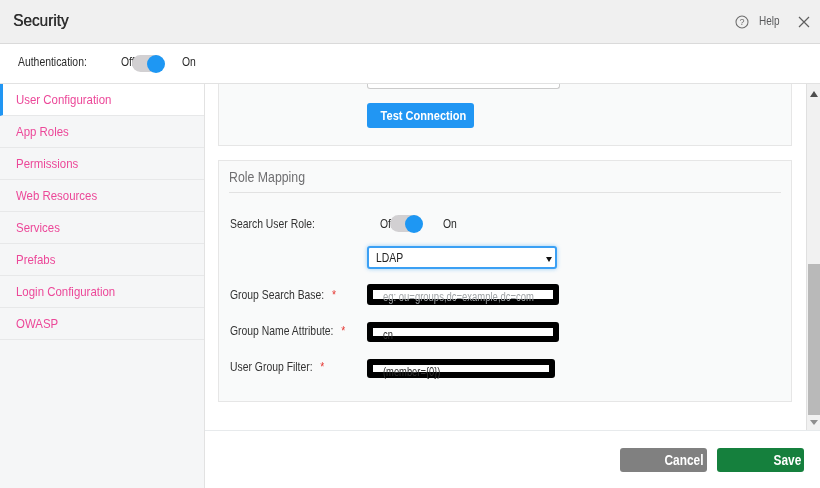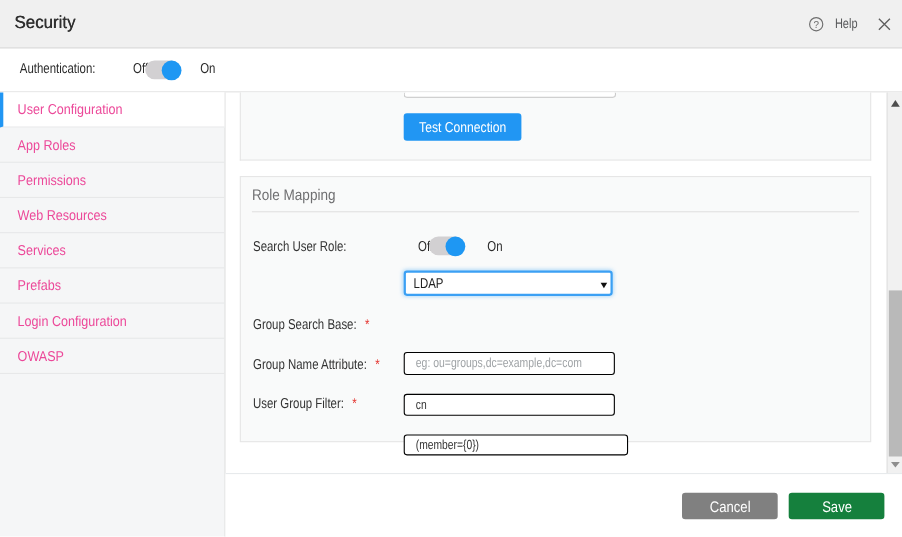--- a/index.html
+++ b/index.html
@@ -33,31 +33,31 @@
 .sitem.sel { background:#fff; border-left:3px solid #2196f3; padding-left:13px; }
 
 
 .panel { background:#f9fafa; border:1px solid #e6e6e6; }
 #panel1 { left:218px; top:84px; width:574px; height:62px; border-top:none; }
 #panel2 { left:218px; top:160px; width:574px; height:242px; }
 
 
 #pinput { left:367px; top:84px; width:193px; height:4.5px; background:#fff; border:1px solid #cbcbcb; border-top:none; border-radius:0 0 3px 3px; }
 
-.btn { display:flex; align-items:center; justify-content:center; color:#fff; font-weight:normal; border-radius:3px; }
+.btn { display:flex; align-items:center; justify-content:flex-end; color:#fff; font-weight:bold; border-radius:3px; }
 .btn span { display:inline-block; transform:scaleX(0.85); transform-origin:50% 50%; white-space:nowrap; }
 #testconn { left:367px; top:103px; width:107px; height:25px; background:#2196f3; font-size:13px; }
 
 #rmhead { left:229px; top:169px; font-size:14px; color:#6f6f71; }
 #rmline { left:229px; top:192px; width:552px; height:1px; background:#e2e2e2; }
 
 .flabel { font-size:13px; line-height:15px; color:#333; }
 .req { color:#e53a35; margin-left:6px; }
 
-.input { background:#fff; border:1px solid #000000; border-radius:3px; font-size:12px; color:#333; display:flex; align-items:center; padding-left:10px;margin-top:36px; }
+.input { background:#fff; border:6px solid #000000; border-radius:3px; font-size:12px; color:#333; display:flex; align-items:flex-start; padding-left:10px; }
 .ph { color:#9fa3a6; }
 
 #selbox { left:367px; top:246px; width:190px; height:23px; background:#fff; border:2px solid #3ba0f4; border-radius:3px; box-shadow:0 0 4px rgba(33,150,243,0.45); display:flex; align-items:center; padding-left:7px; font-size:13px; color:#222; }
 #selarrow { left:546px; top:257px; width:0; height:0; border-left:3.5px solid transparent; border-right:3.5px solid transparent; border-top:5px solid #111; }
 
 
 #footer { left:205px; top:430px; width:615px; height:58px; background:#fff; border-top:1px solid #e7eaec; }
 #cancel { left:620px; top:448px; width:87px; height:24px; background:#808080; font-size:14px; }
 #save { left:717px; top:448px; width:87px; height:24px; background:#15803d; font-size:14px; }
 
@@ -126,21 +126,21 @@
   <div class="abs input" style="left:367px; top:283.5px; width:192px; height:21px;">
       <span class="tx ph" style="transform:scaleX(0.79);">eg: ou=groups,dc=example,dc=com</span>
     </div>
 
   <div class="abs flabel" style="left:230px; top:323px;"><span class="tx">Group Name Attribute: <span class="req">*</span></span></div>
   <div class="abs input" style="left:367px; top:321.5px; width:192px; height:20px;">
       <span class="tx" style="transform:scaleX(0.78);">cn</span>
     </div>
 
   <div class="abs flabel" style="left:230px; top:359px;"><span class="tx">User Group Filter: <span class="req">*</span></span></div>
-  <div class="abs input" style="left:367px; top:358.5px; width:204px; height:19px;">
+  <div class="abs input" style="left:367px; top:358.5px; width:188px; height:19px;">
       <span class="tx" style="transform:scaleX(0.78);">(member={0})</span>
     </div>
 
   <div class="abs" id="footer"></div>
   <div class="abs btn" id="cancel">
       <span>Cancel</span>
     </div>
   <div class="abs btn" id="save">
       <span>Save</span>
     </div>

